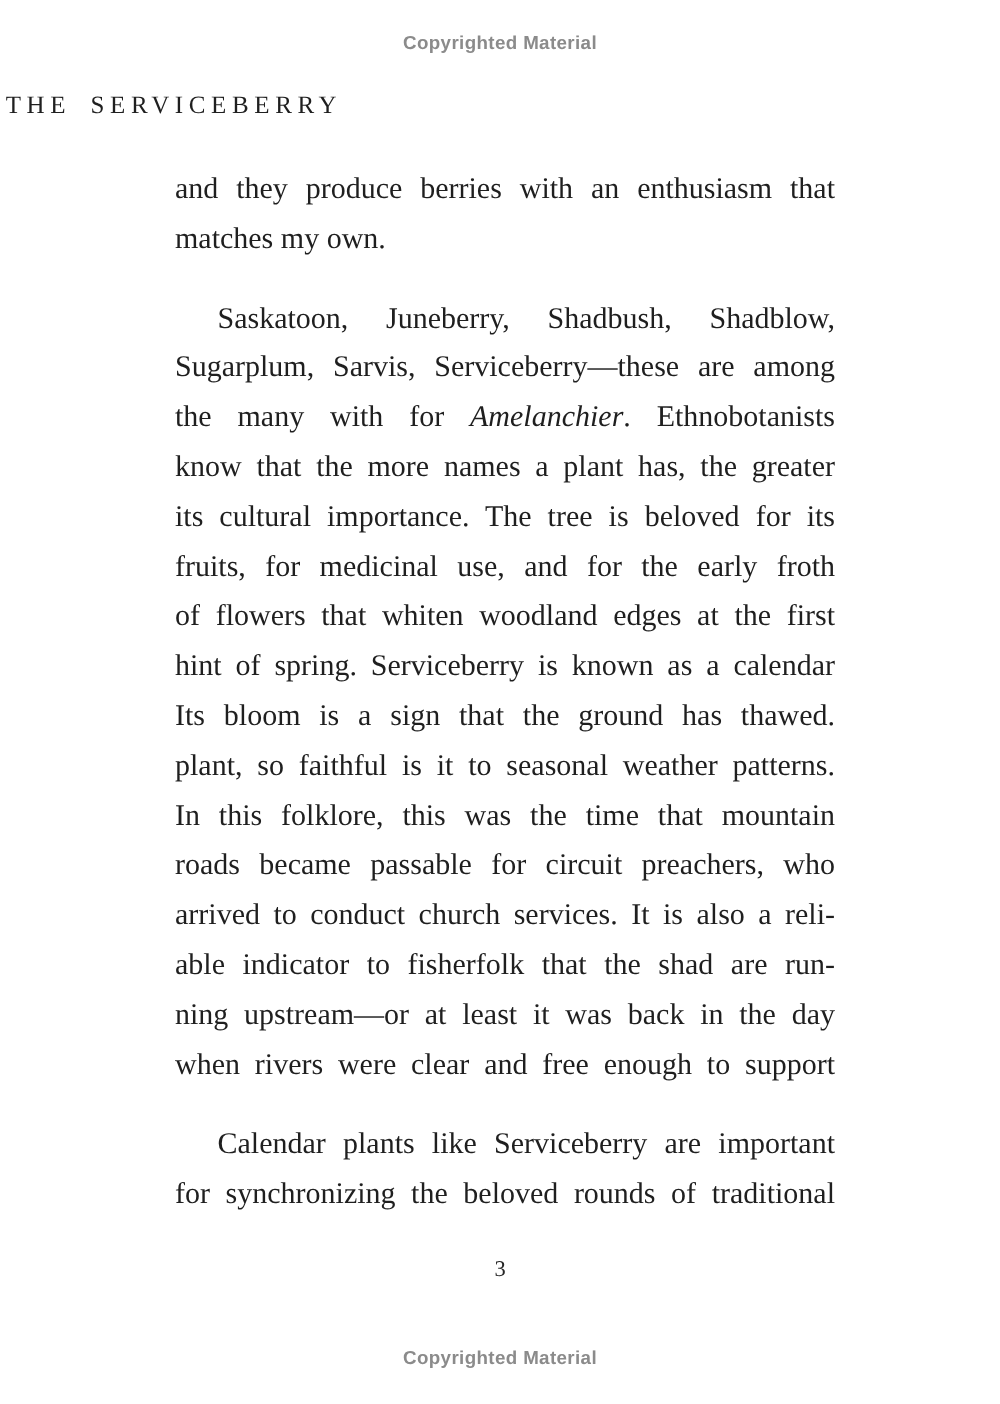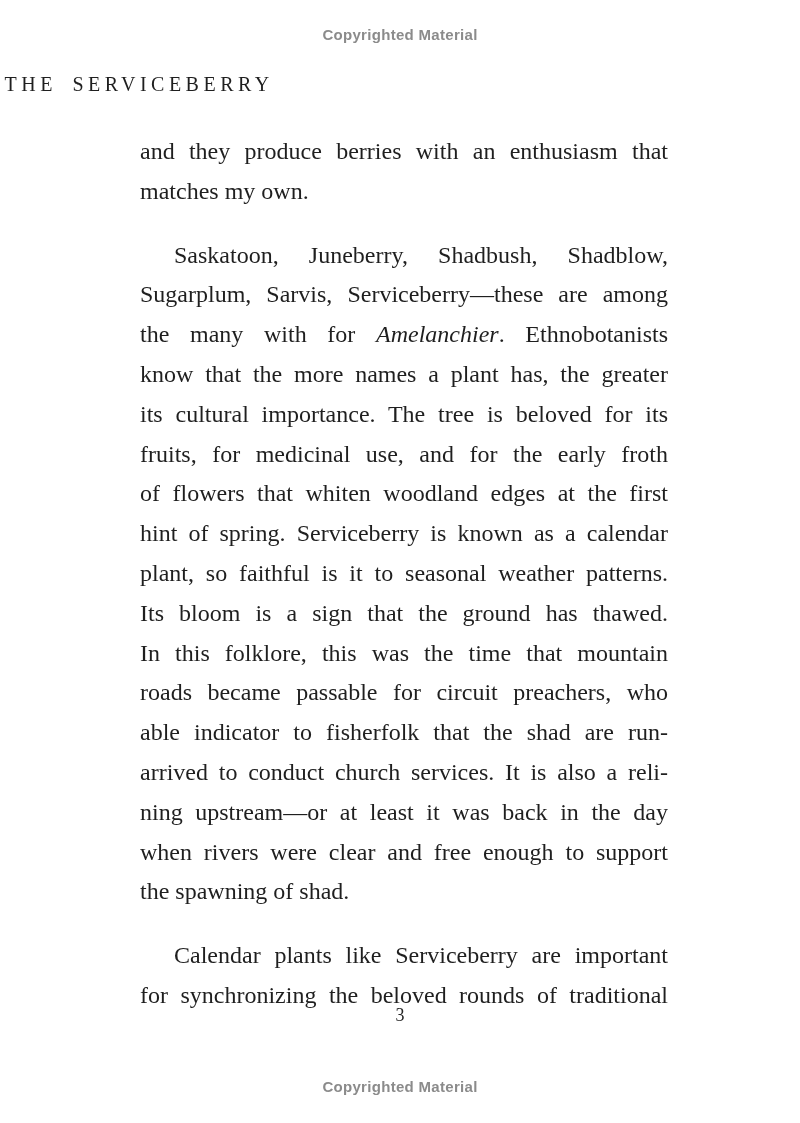--- a/index.html
+++ b/index.html
@@ -86,28 +86,27 @@
     <div class="line just"><span>and they produce berries with an enthusiasm that</span></div>
     <div class="line"><span>matches my own.</span></div>
     <div class="line just ind"><span>Saskatoon, Juneberry, Shadbush, Shadblow,</span></div>
     <div class="line just"><span>Sugarplum, Sarvis, Serviceberry—these are among</span></div>
     <div class="line just"><span>the many with for </span><span class="ital">Amelanchier</span><span>. Ethnobotanists</span></div>
     <div class="line just"><span>know that the more names a plant has, the greater</span></div>
     <div class="line just"><span>its cultural importance. The tree is beloved for its</span></div>
     <div class="line just"><span>fruits, for medicinal use, and for the early froth</span></div>
     <div class="line just"><span>of flowers that whiten woodland edges at the first</span></div>
     <div class="line just"><span>hint of spring. Serviceberry is known as a calendar</span></div>
+    <div class="line just"><span>Its bloom is a sign that the ground has thawed.</span></div>
     <div class="line just"><span>plant, so faithful is it to seasonal weather patterns.</span></div>
-    <div class="line just"><span>Its bloom is a sign that the ground has thawed.</span></div>
     <div class="line just"><span>In this folklore, this was the time that mountain</span></div>
     <div class="line just"><span>roads became passable for circuit preachers, who</span></div>
+    <div class="line just"><span>arrived to conduct church services. It is also a reli-</span></div>
     <div class="line just"><span>able indicator to fisherfolk that the shad are run-</span></div>
-    <div class="line just"><span>arrived to conduct church services. It is also a reli-</span></div>
     <div class="line just"><span>ning upstream—or at least it was back in the day</span></div>
     <div class="line just"><span>when rivers were clear and free enough to support</span></div>
-    <div class="line"><span>the spawning of shad.</span></div>
     <div class="line just ind"><span>Calendar plants like Serviceberry are important</span></div>
     <div class="line just"><span>for synchronizing the beloved rounds of traditional</span></div>
   </div>
 
 <div class="page-number">3</div>
 
 <div class="copyright bottom">Copyrighted Material</div>
 
 </body></html>

